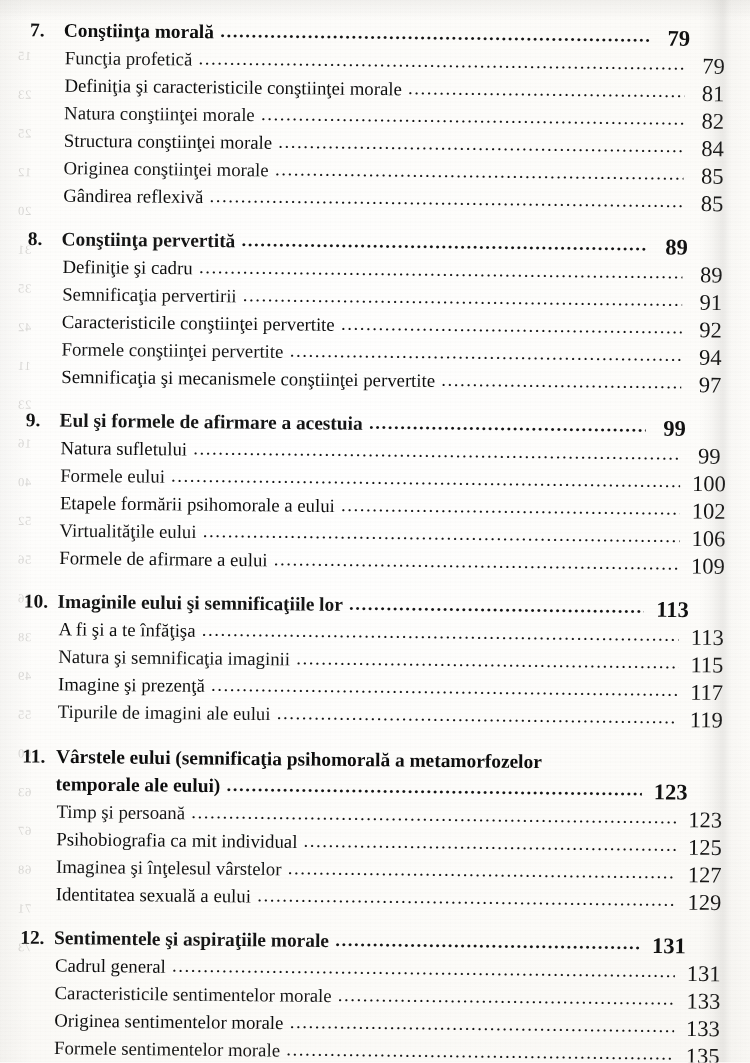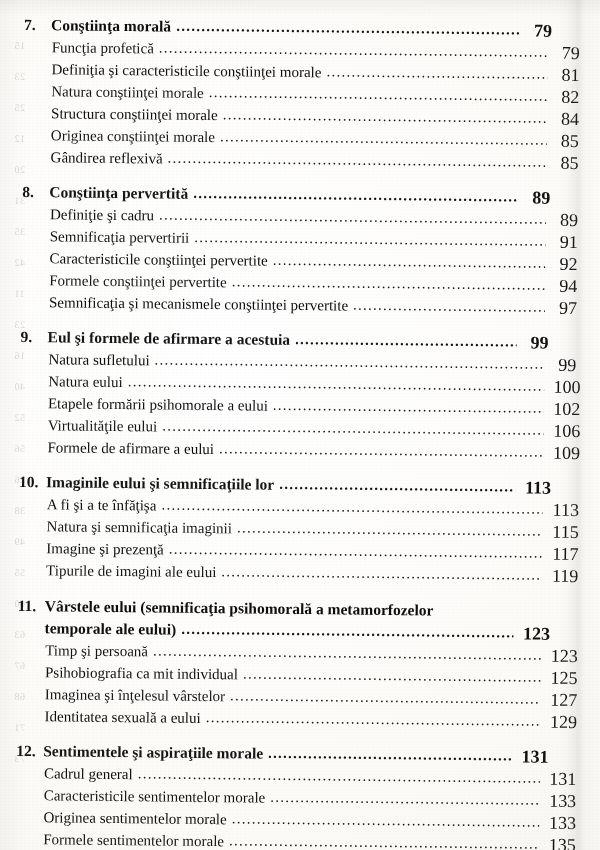--- a/index.html
+++ b/index.html
@@ -245,21 +245,21 @@
         <span class="title">Eul şi formele de afirmare a acestuia</span>
         <span class="leader"></span>
         <span class="page">99</span>
       </div>
       <div class="entry sub">
         <span class="title">Natura sufletului</span>
         <span class="leader"></span>
         <span class="page">99</span>
       </div>
       <div class="entry sub">
-        <span class="title">Natura eului</span>
+        <span class="title">Formele eului</span>
         <span class="leader"></span>
         <span class="page">100</span>
       </div>
       <div class="entry sub">
         <span class="title">Etapele formării psihomorale a eului</span>
         <span class="leader"></span>
         <span class="page">102</span>
       </div>
       <div class="entry sub">
         <span class="title">Virtualităţile eului</span>

